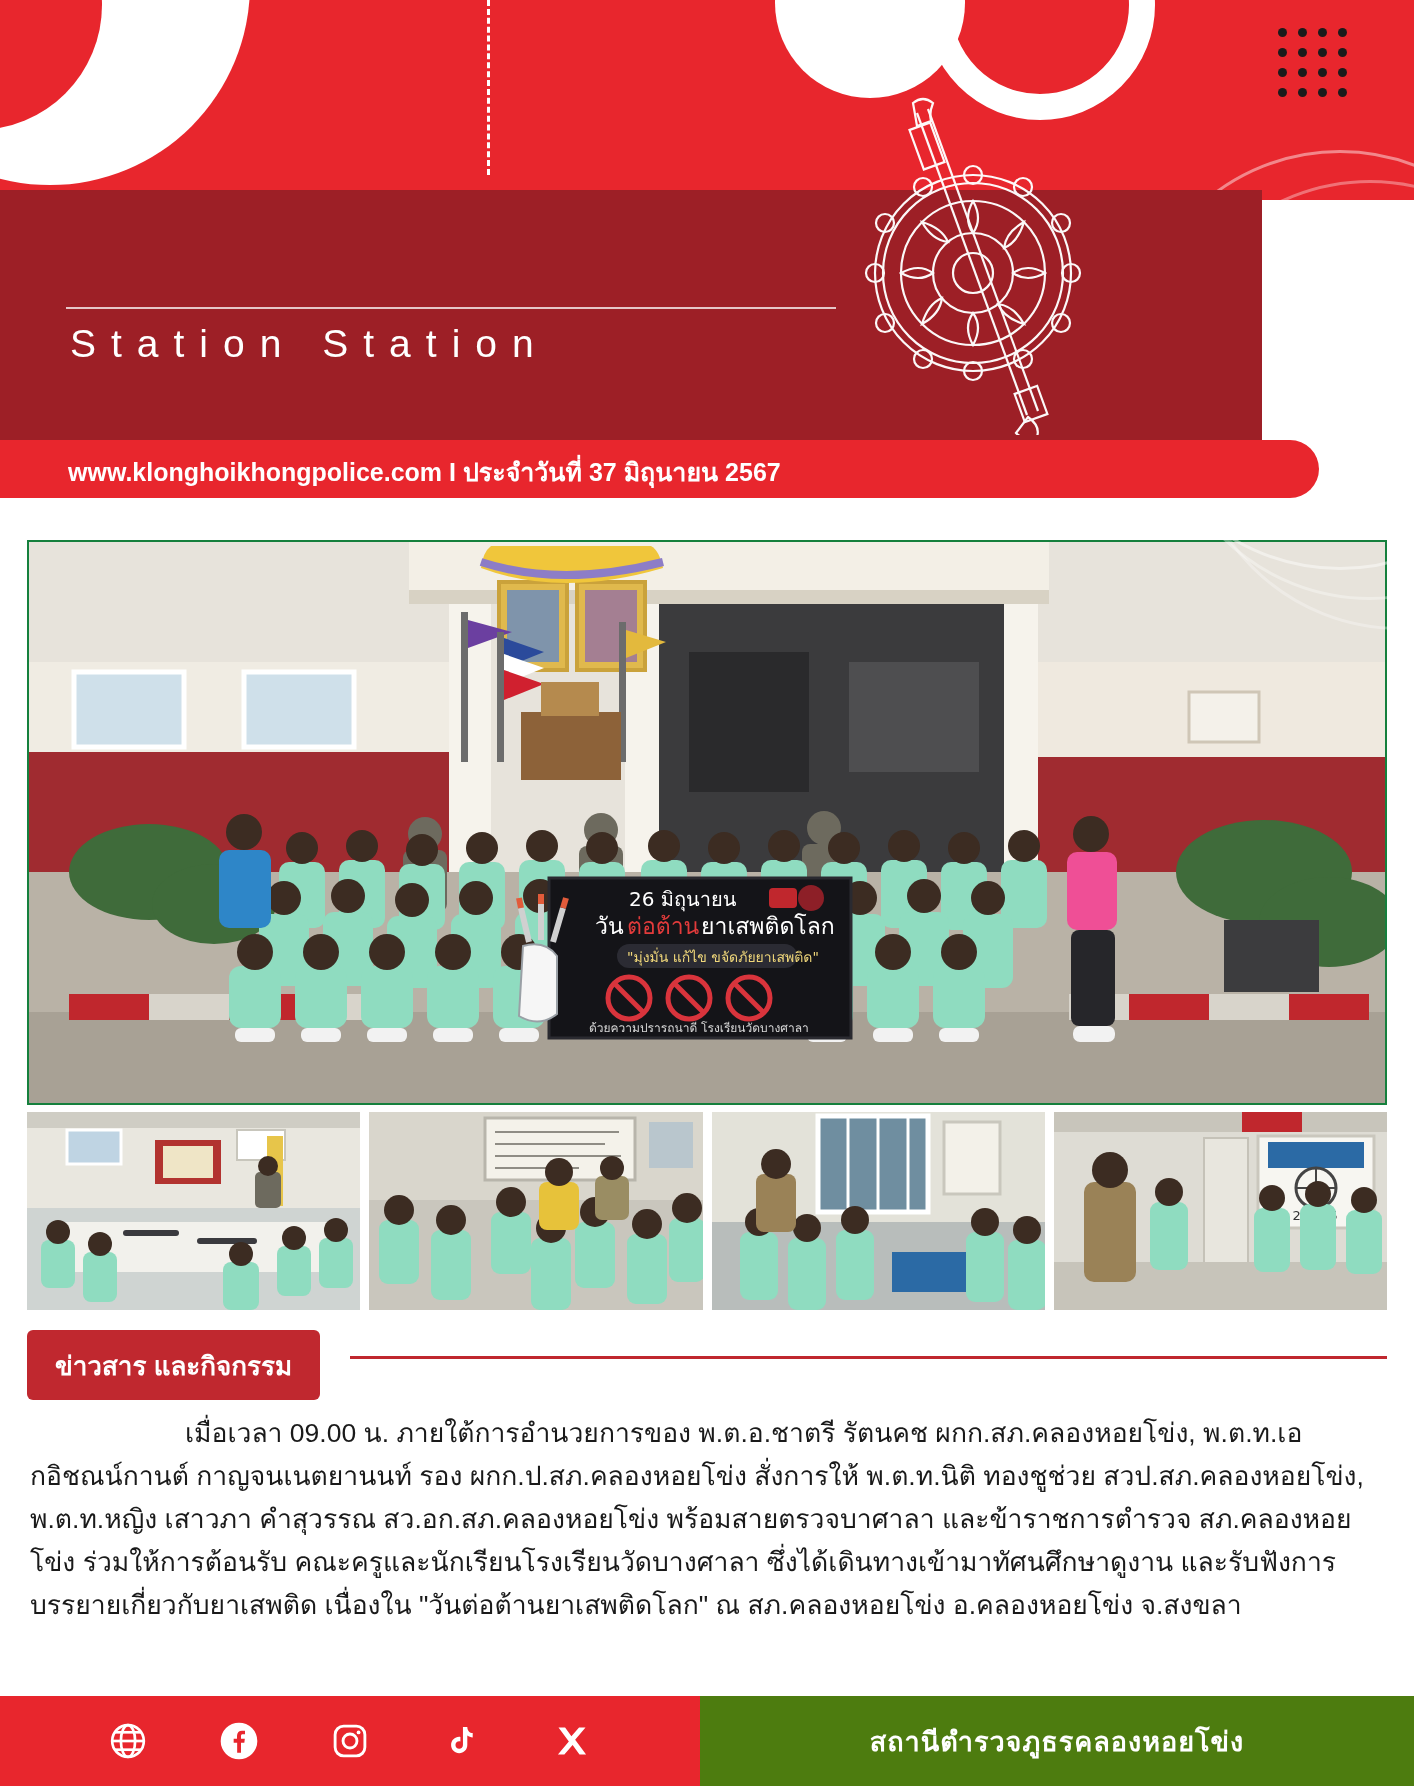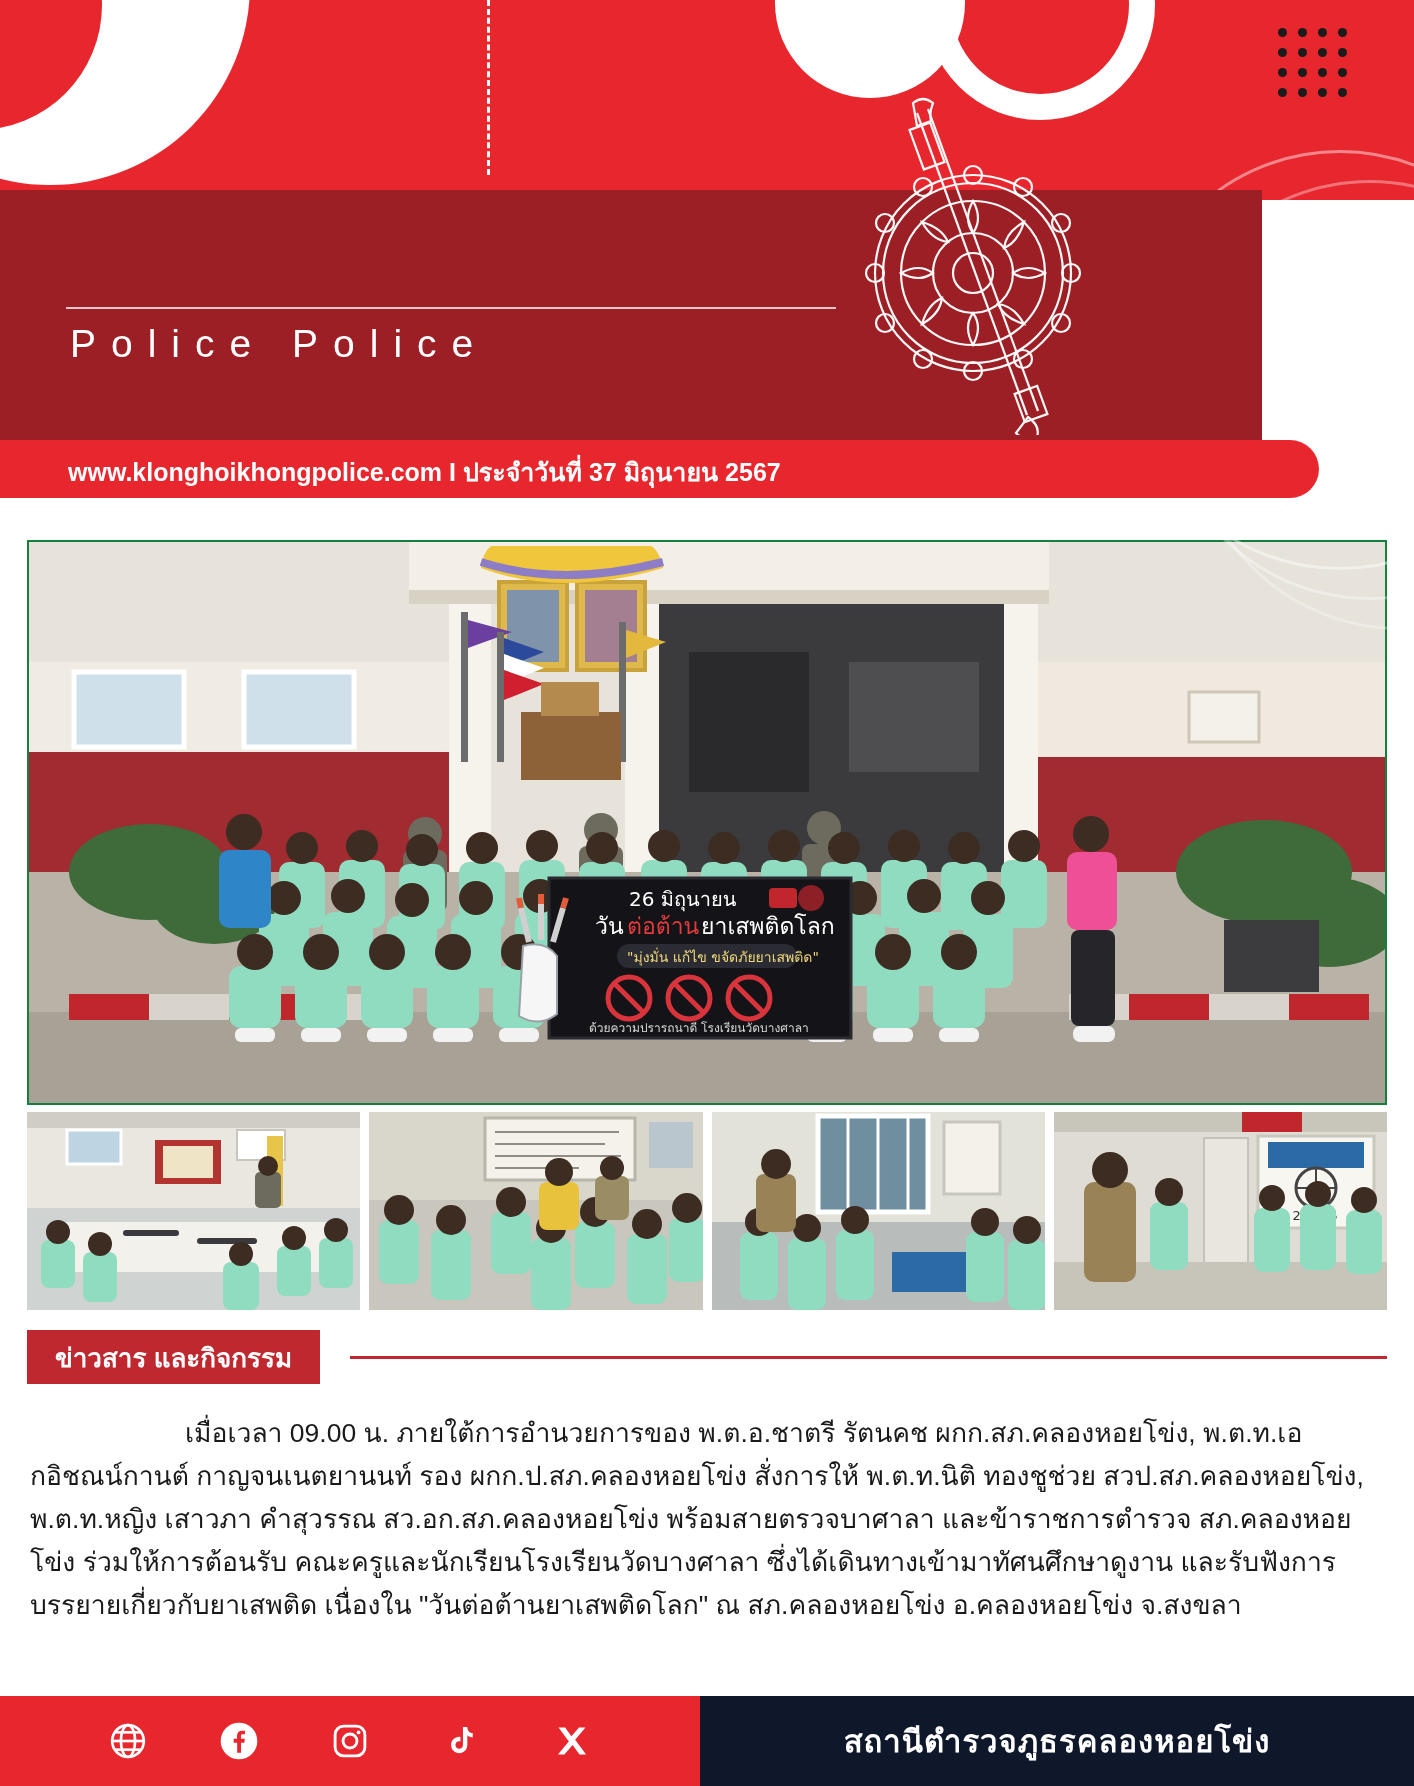--- a/index.html
+++ b/index.html
@@ -190,29 +190,30 @@
     width: 336px; height: 198px;
     overflow: hidden;
     background: #b9c4cb;
     position: relative;
   }
 
   
   .section-tag {
     position: absolute;
     left: 27px; top: 1330px;
-    height: 54px;
+    height: 70px;
     background: #c0282f;
     color: #ffffff;
     font-size: 26px;
     font-weight: 700;
     display: flex;
     align-items: center;
     padding: 0 28px;
     white-space: nowrap;
+    border-radius: 6px;
   }
   .section-rule {
     position: absolute;
     left: 350px; top: 1356px;
     width: 1037px; height: 3px;
     background: #c0282f;
   }
 
   
   .body-text {
@@ -237,26 +238,26 @@
   .footer-left {
     width: 700px;
     background: #e8262d;
     display: flex;
     align-items: center;
     justify-content: space-evenly;
     padding: 0 40px;
   }
   .footer-right {
     flex: 1;
-    background: #0f172a;
+    background: #4d7c0f;
     display: flex;
     align-items: center;
     justify-content: center;
     color: #ffffff;
-    font-size: 31px;
+    font-size: 27px;
     font-weight: 700;
     letter-spacing: 1px;
   }
   .soc {
     width: 46px; height: 46px;
     display: flex;
     align-items: center;
     justify-content: center;
     color: #ffffff;
   }
@@ -293,21 +294,21 @@
     </div>
   </div>
 
   <div class="band-swoosh"></div>
   <div class="band-swoosh2"></div>
   <div class="band-swoosh3"></div>
 
   <div class="title-band"></div>
 
   <div class="title-rule"></div>
-  <div class="sub-title">Police Police</div>
+  <div class="sub-title">Station Station</div>
 
   <svg class="emblem" viewBox="0 0 300 340">
     <g fill="none" stroke="#ffffff" stroke-width="2.2">
 
       <line x1="122" y1="18" x2="232" y2="320"></line>
       <line x1="133" y1="14" x2="243" y2="316"></line>
       <path d="M118 8 q10 -8 20 0 q-4 10 -2 18 l-14 5 q-2 -12 -4 -23z"></path>
       <rect x="121" y="30" width="22" height="42" transform="rotate(-20 132 51)"></rect>
       <rect x="224" y="294" width="24" height="30" transform="rotate(-20 236 309)"></rect>
       <path d="M233 322 q14 10 8 22 q-12 2 -20 -6z"></path>

